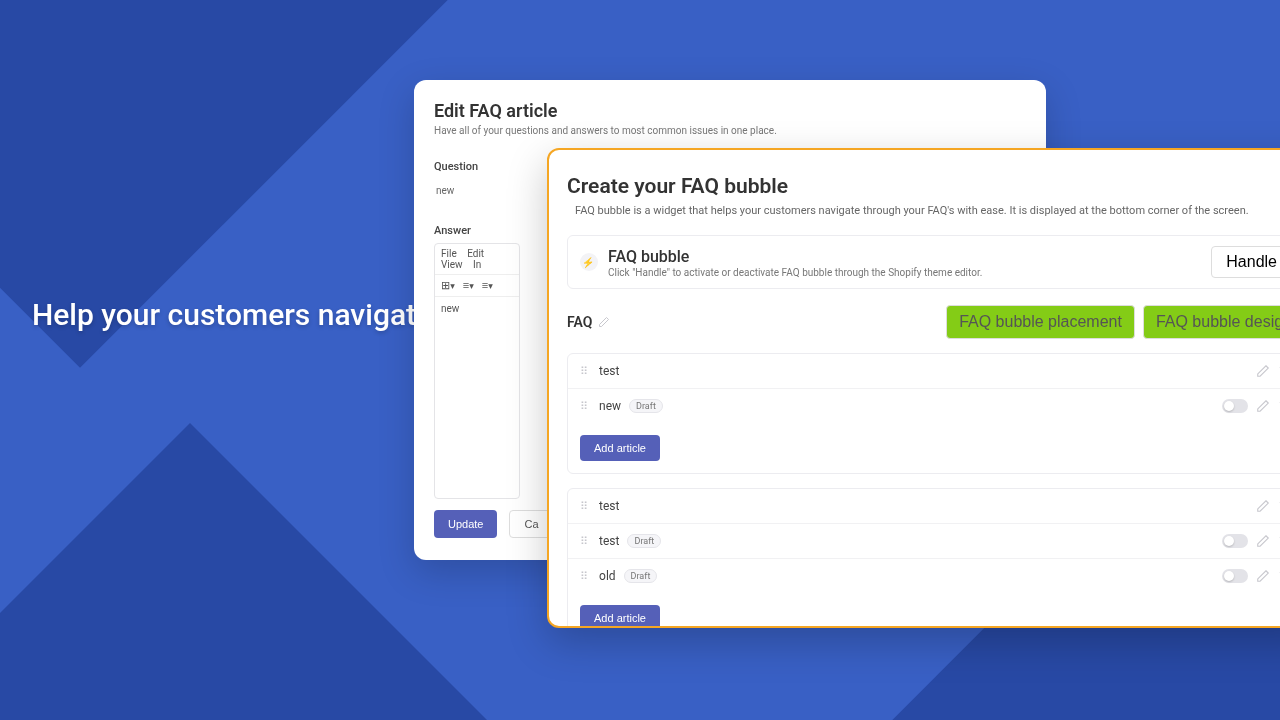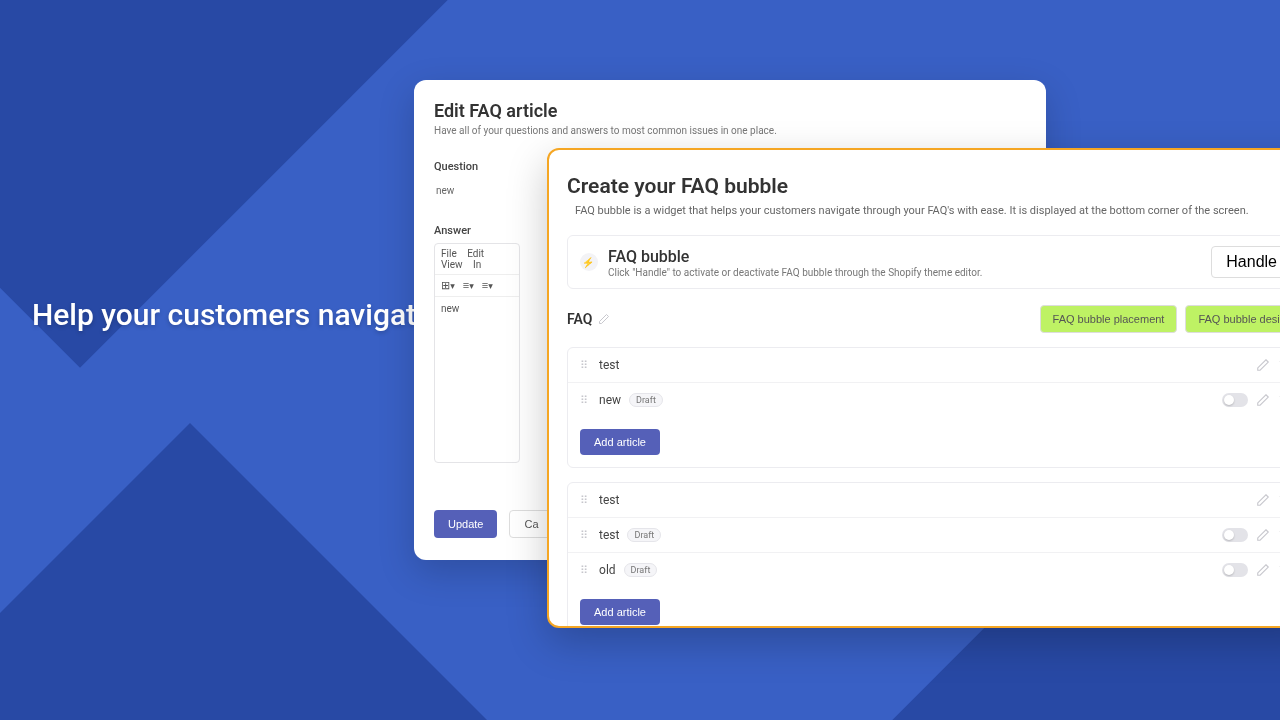--- a/index.html
+++ b/index.html
@@ -22,21 +22,21 @@
 
 .panel-back {
   position: absolute; left: 414px; top: 80px; width: 632px; height: 480px;
   background: #fff; border-radius: 12px; box-shadow: 0 12px 36px rgba(0,0,0,.18);
   padding: 20px 20px;
 }
 .pb-title { font-size: 18px; font-weight: 600; color: #333; }
 .pb-sub { font-size: 10px; color: #777; margin-top: 4px; }
 .pb-field-label { font-size: 11px; color: #444; margin-top: 24px; font-weight: 500; }
 .pb-field-val { font-size: 10px; color: #666; margin-top: 8px; padding: 4px 2px; }
-.pb-answer-box { border: 1px solid #e4e4e7; border-radius: 4px; margin-top: 6px; height: 220px; overflow: hidden; width: 86px; }
+.pb-answer-box { border: 1px solid #e4e4e7; border-radius: 4px; margin-top: 6px; height: 256px; overflow: hidden; width: 86px; }
 .pb-toolbar1 { font-size: 10px; color: #555; padding: 4px 6px; border-bottom: 1px solid #eee; }
 .pb-toolbar1 span { margin-right: 8px; }
 .pb-toolbar2 { font-size: 11px; color: #555; padding: 4px 6px; border-bottom: 1px solid #eee; display: flex; gap: 8px; }
 .pb-body { padding: 6px; font-size: 10px; color: #555; }
 .pb-footer { position: absolute; left: 20px; bottom: 22px; display: flex; gap: 12px; }
 .btn-primary {
   background: #5560b8; color: #fff; border: none; border-radius: 4px;
   padding: 7px 14px; font-size: 11px; cursor: pointer;
 }
 .btn-ghost {
@@ -61,21 +61,21 @@
   display: flex; align-items: center; justify-content: center; font-size: 10px; color: #888;
 }
 .pf-info-text { flex: 1; }
 .pf-info-title { font-size: 16px; color: #333; font-weight: 500; }
 .pf-info-desc { font-size: 10px; color: #777; margin-top: 1px; }
 .btn-handle { background: #fff; border: 1px solid #ddd; border-radius: 4px; padding: 6px 14px; font-size: 16px; cursor: pointer; }
 
 .pf-header-row { display: flex; align-items: center; margin-top: 16px; }
 .pf-faq-label { font-size: 14px; font-weight: 600; color: #333; display: flex; align-items: center; gap: 6px; }
 .pf-tabs { margin-left: auto; display: flex; gap: 8px; }
-.pf-tab { border: 1px solid #ddd; border-radius: 4px; background: #bef264; padding: 7px 12px; font-size: 11px; color: #555; cursor: pointer; }
+.pf-tab { border: 1px solid #ddd; border-radius: 4px; background: #84cc16; padding: 7px 12px; font-size: 16px; color: #555; cursor: pointer; }
 
 .section { border: 1px solid #ececf0; border-radius: 6px; margin-top: 14px; overflow: hidden; }
 .row {
   display: flex; align-items: center; padding: 10px 12px; border-top: 1px solid #f1f1f3;
 }
 .row:first-child { border-top: none; }
 .drag { color: #c6c6cc; font-size: 11px; margin-right: 10px; letter-spacing: 1px; cursor: grab; }
 .row-label { font-size: 12px; color: #444; }
 .badge {
   font-size: 9px; background: #f5f5f8; color: #777; border: 1px solid #e5e5ea;

